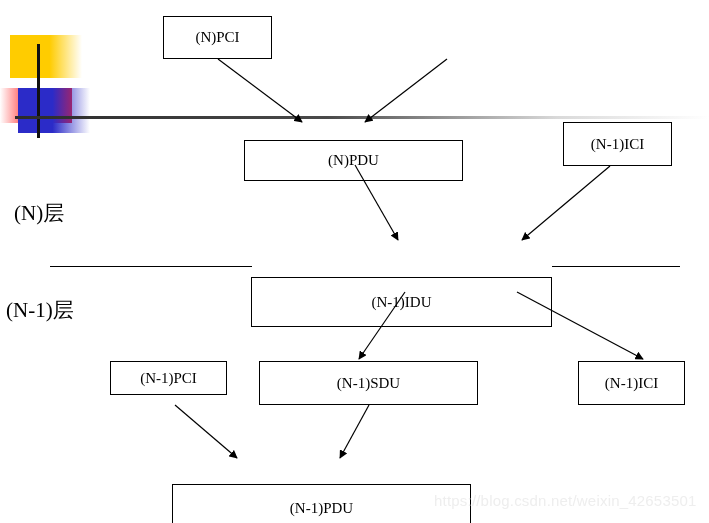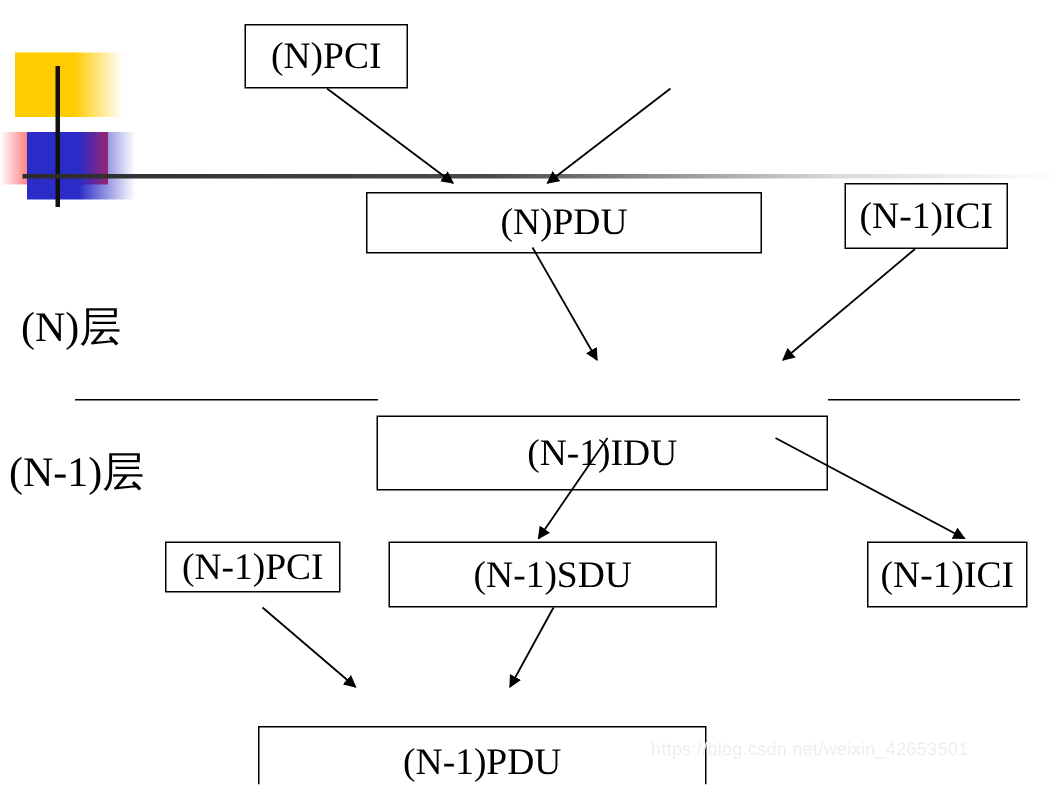--- a/index.html
+++ b/index.html
@@ -40,51 +40,51 @@
   }
   
   .node {
     position: absolute;
     border: 1px solid #000000;
     background: #ffffff;
     display: flex;
     align-items: center;
     justify-content: center;
     color: #000000;
-    font-size: 25px;
+    font-size: 15px;
     line-height: 1;
     white-space: nowrap;
     box-sizing: border-box;
   }
   
   .layer-label {
     position: absolute;
     color: #000000;
-    font-size: 28px;
+    font-size: 21px;
     white-space: nowrap;
   }
   
   .sep {
     position: absolute;
     height: 1px;
     background: #000000;
   }
   
   #arrows {
     position: absolute;
     left: 0; top: 0;
     width: 709px; height: 523px;
     pointer-events: none;
   }
   
   .watermark {
     position: absolute;
     left: 434px; top: 492px;
     font-family: "Liberation Sans", sans-serif;
-    font-size: 12px;
+    font-size: 15px;
     color: #eeeeee;
     white-space: nowrap;
     letter-spacing: 0.2px;
   }
 </style>
 </head>
 <body>
 
 <div id="slide">
 
@@ -96,21 +96,21 @@
 
   <div class="sep" style="left:50px;  top:266px; width:202px;"></div>
   <div class="sep" style="left:552px; top:266px; width:128px;"></div>
 
   <div class="layer-label" style="left:14px; top:199px;">(N)层</div>
   <div class="layer-label" style="left:6px; top:296px;">(N-1)层</div>
 
   <div class="node" style="left:163px; top:16px;  width:109px; height:43px;">(N)PCI</div>
 
 
-  <div class="node" style="left:244px; top:128px; width:264px; height:41px;text-align:center;">(N)PDU</div>
+  <div class="node" style="left:244px; top:140px; width:219px; height:41px;text-align:center;">(N)PDU</div>
 
   <div class="node" style="left:563px; top:122px; width:109px; height:44px;">(N-1)ICI</div>
 
   <div class="node" style="left:251px; top:242px; width:301px; height:50px;margin-top:35px;">(N-1)IDU</div>
 
   <div class="node" style="left:110px; top:361px; width:117px; height:34px;text-align:right;">(N-1)PCI</div>
 
   <div class="node" style="left:259px; top:361px; width:219px; height:44px;">(N-1)SDU</div>
 
   <div class="node" style="left:578px; top:361px; width:107px; height:44px;">(N-1)ICI</div>

